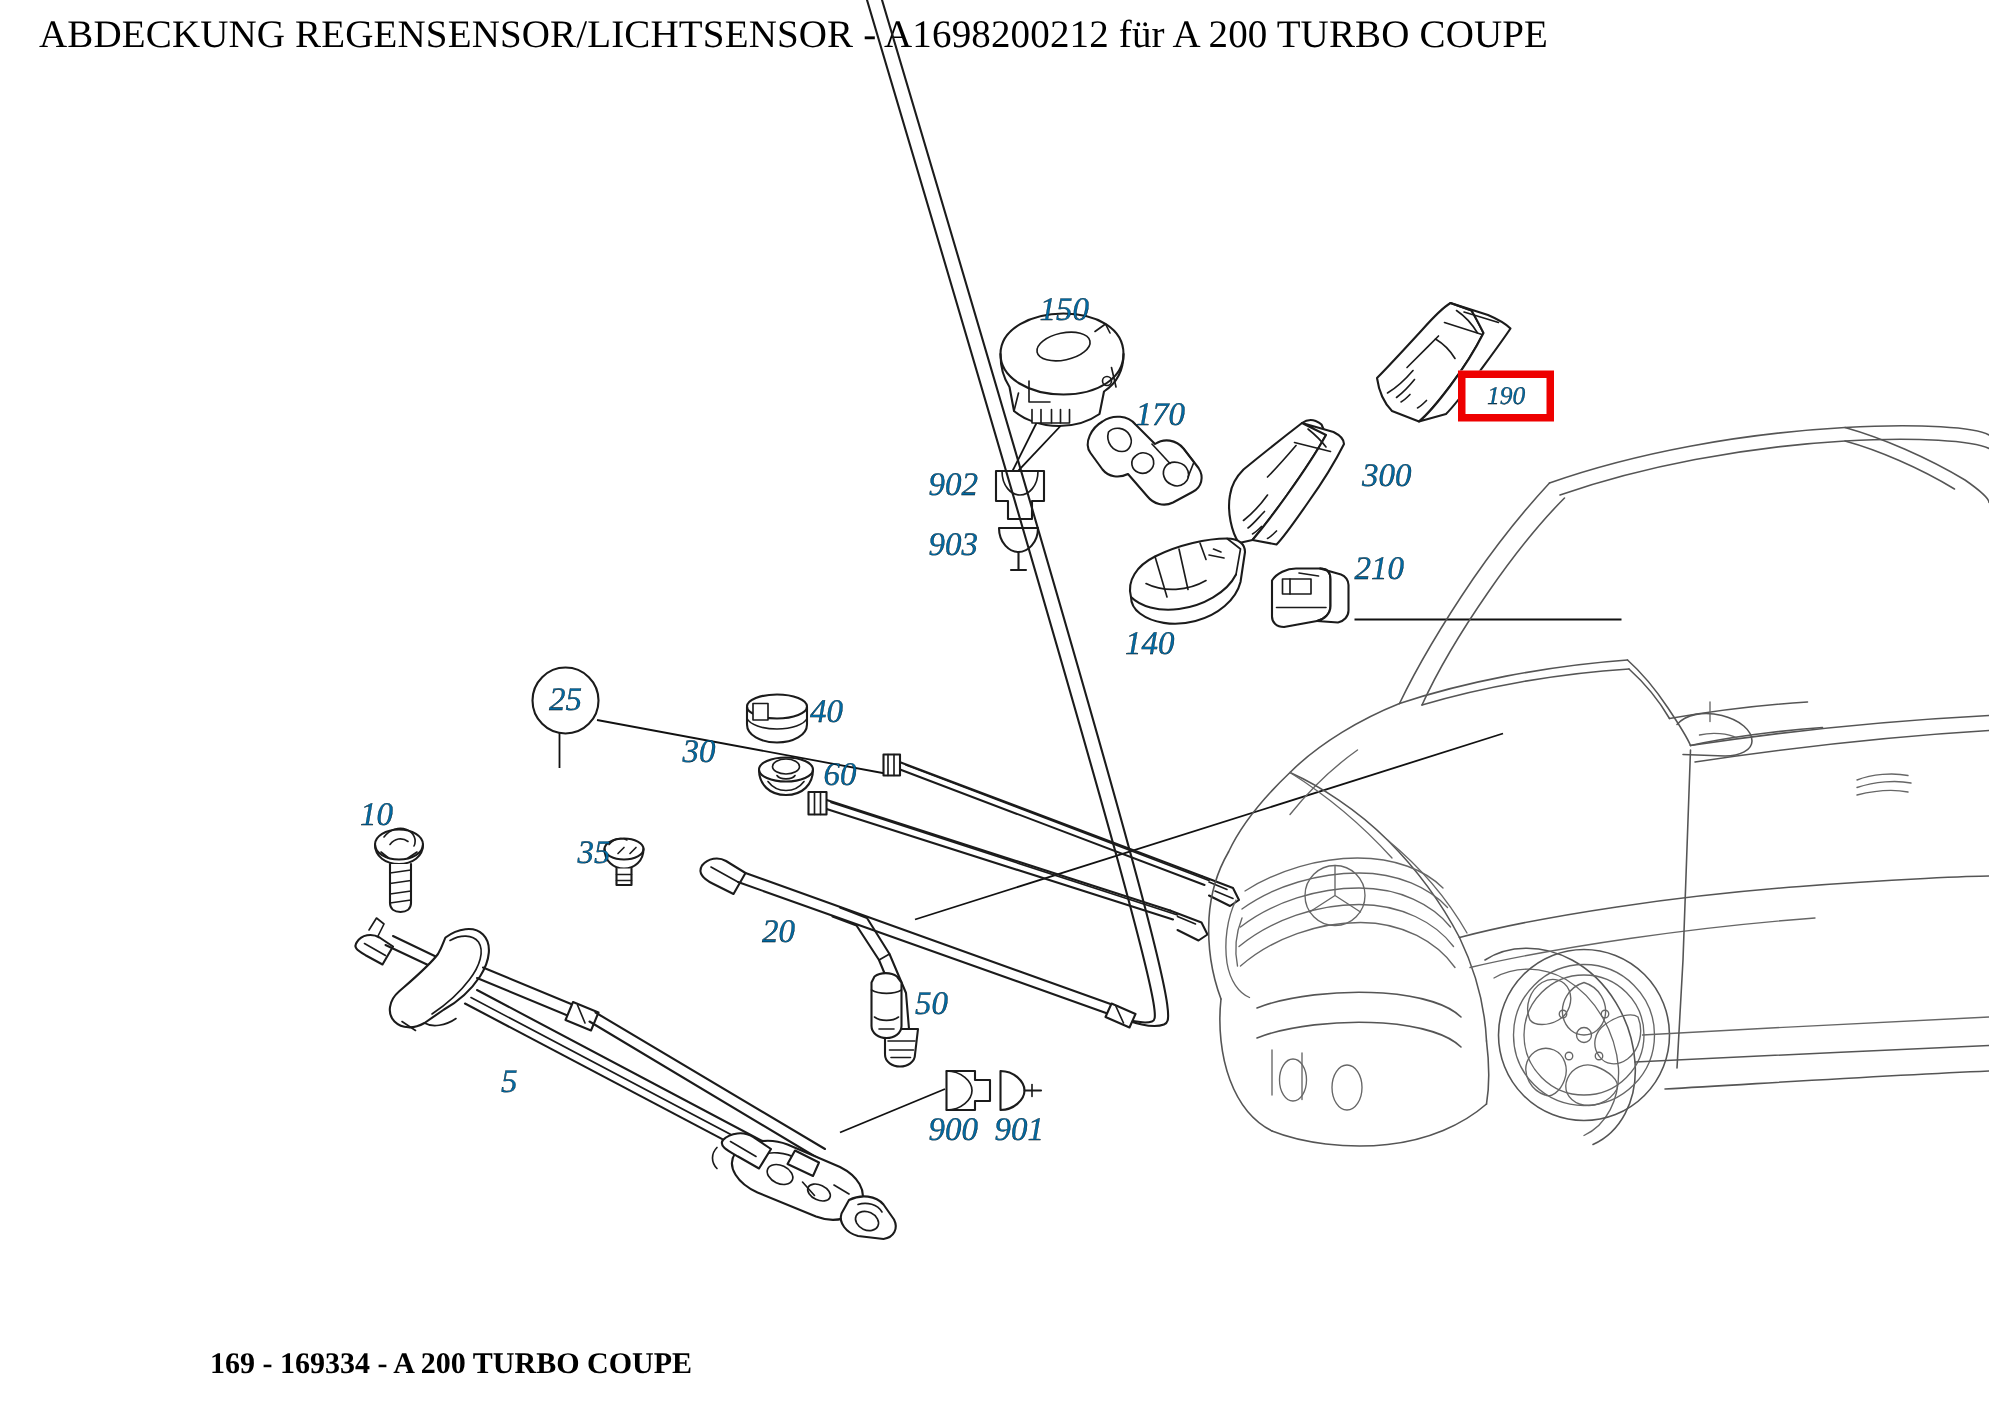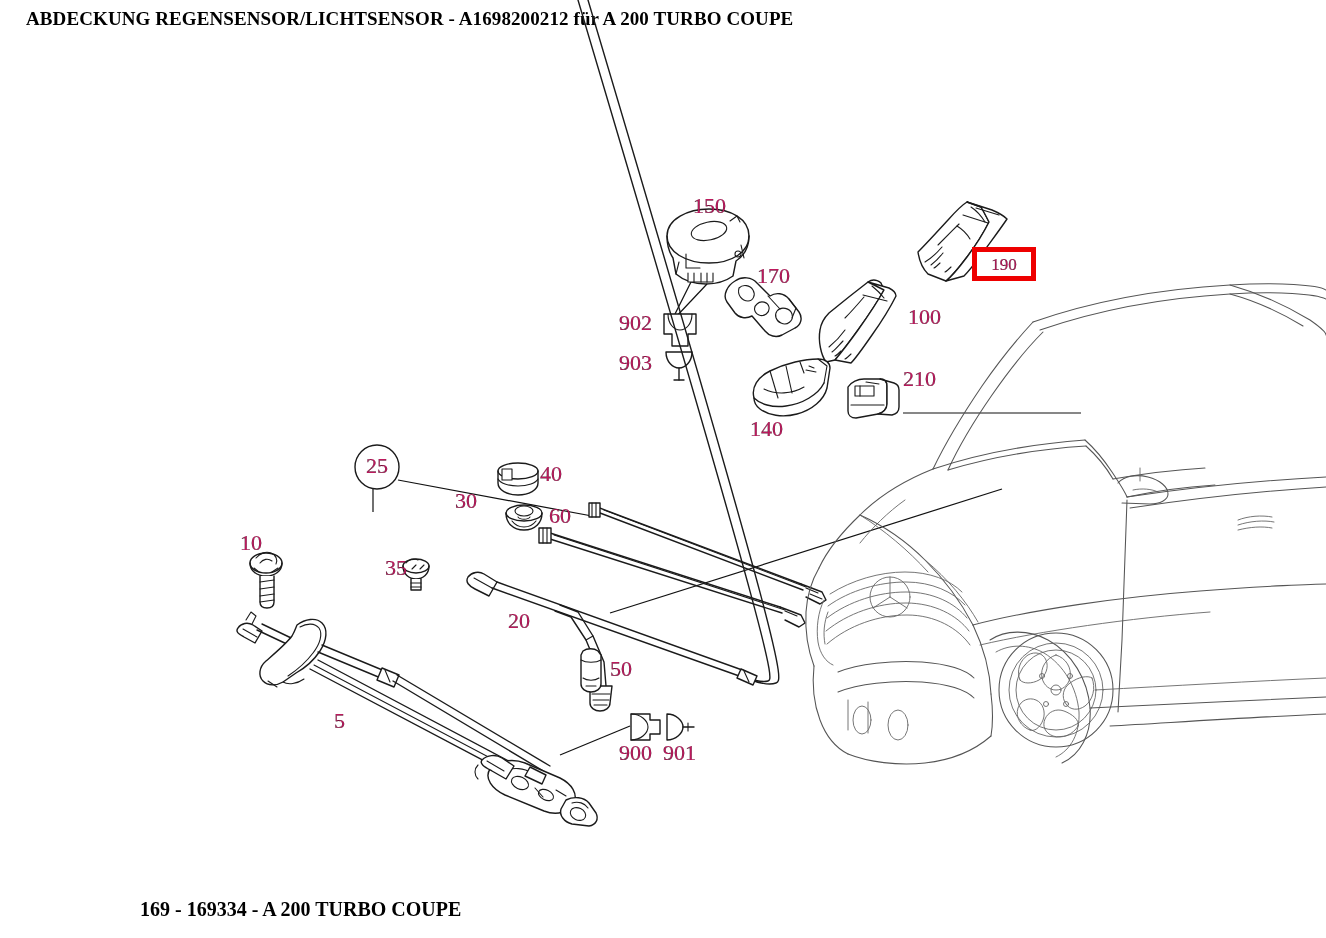--- a/index.html
+++ b/index.html
@@ -8,37 +8,38 @@
     width:1326px;height:938px;
     font-family:"Liberation Serif","DejaVu Serif",serif;
     color:#000000;
     overflow:hidden;
     position:relative;
   }
   #page{position:relative;width:1326px;height:938px;background:#fff;}
 
   #title{
     position:absolute;left:26px;top:8px;
-    font-size:19px;font-weight:bold;letter-spacing:.1px;
+    font-size:26px;font-weight:normal;letter-spacing:.1px;
     white-space:nowrap;
   }
   #footer{
     position:absolute;left:140px;top:898px;
     font-size:20px;font-weight:bold;white-space:nowrap;
   }
 
   #canvas{position:absolute;left:0;top:0;width:1326px;height:938px;}
 
   .lbl{
     position:absolute;
     font-family:"Liberation Serif","DejaVu Serif",serif;
     font-size:22px;
-    color:#be185d;
+    color:#0369a1;
     white-space:nowrap;
     line-height:1;
+    font-style:italic;
     -webkit-text-stroke:0.2px #000;
   }
 
   #hl-190{
     position:absolute;
     left:972px;top:247px;width:64px;height:34px;
     border:5px solid #ee0000;
     background:#ffffff;
     box-sizing:border-box;
   }
@@ -421,21 +422,21 @@
       <path class="carl" d="M828 612 C824 622 823 634 825 644"></path>
 
       <path class="carl" d="M860 515 C884 530 908 550 928 572"></path>
       <path class="carl" d="M925 560 C948 579 966 601 978 622"></path>
     </g>
   </svg>
 
   <div class="lbl" style="left:693px;top:195px;">150</div>
   <div class="lbl" style="left:757px;top:265px;text-align:right;">170</div>
   <div class="lbl" style="left:750px;top:418px;">140</div>
-  <div class="lbl" style="left:908px;top:306px;">100</div>
+  <div class="lbl" style="left:908px;top:306px;">300</div>
   <div class="lbl" style="left:903px;top:368px;">210</div>
 
   <div class="lbl" style="left:619px;top:312px;">902</div>
   <div class="lbl" style="left:619px;top:352px;">903</div>
 
   <div class="lbl" style="left:366px;top:455px;">25</div>
   <div class="lbl" style="left:455px;top:490px;">30</div>
   <div class="lbl" style="left:540px;top:463px;">40</div>
   <div class="lbl" style="left:549px;top:505px;">60</div>
   <div class="lbl" style="left:385px;top:557px;">35</div>

